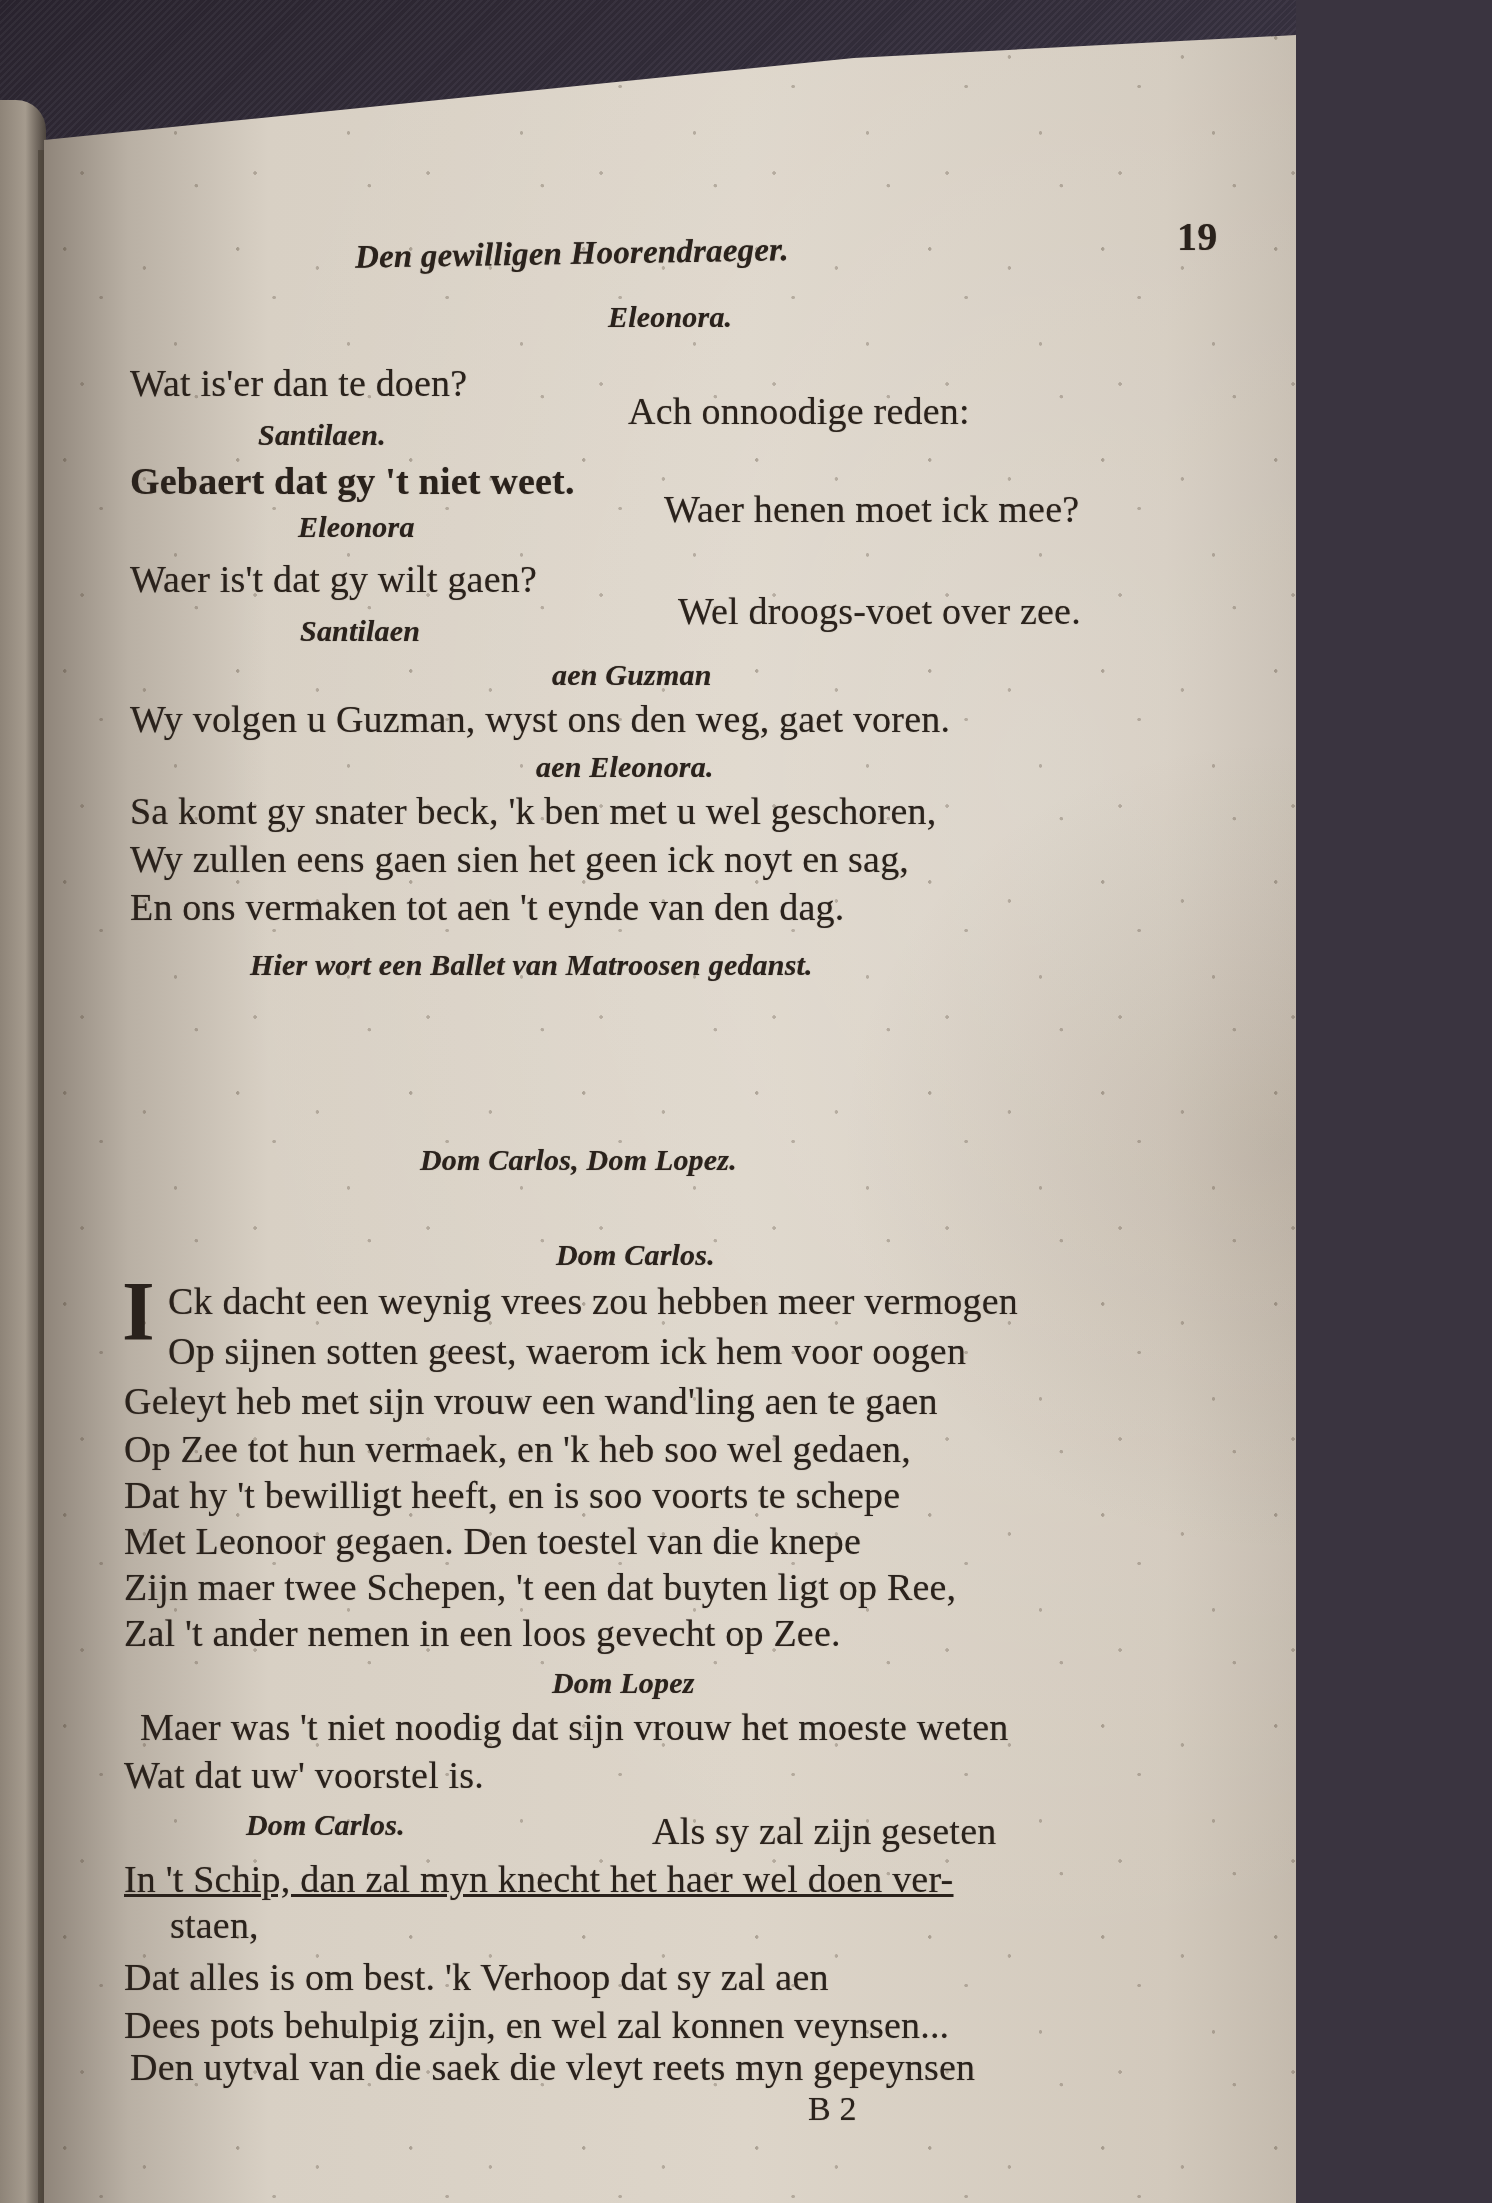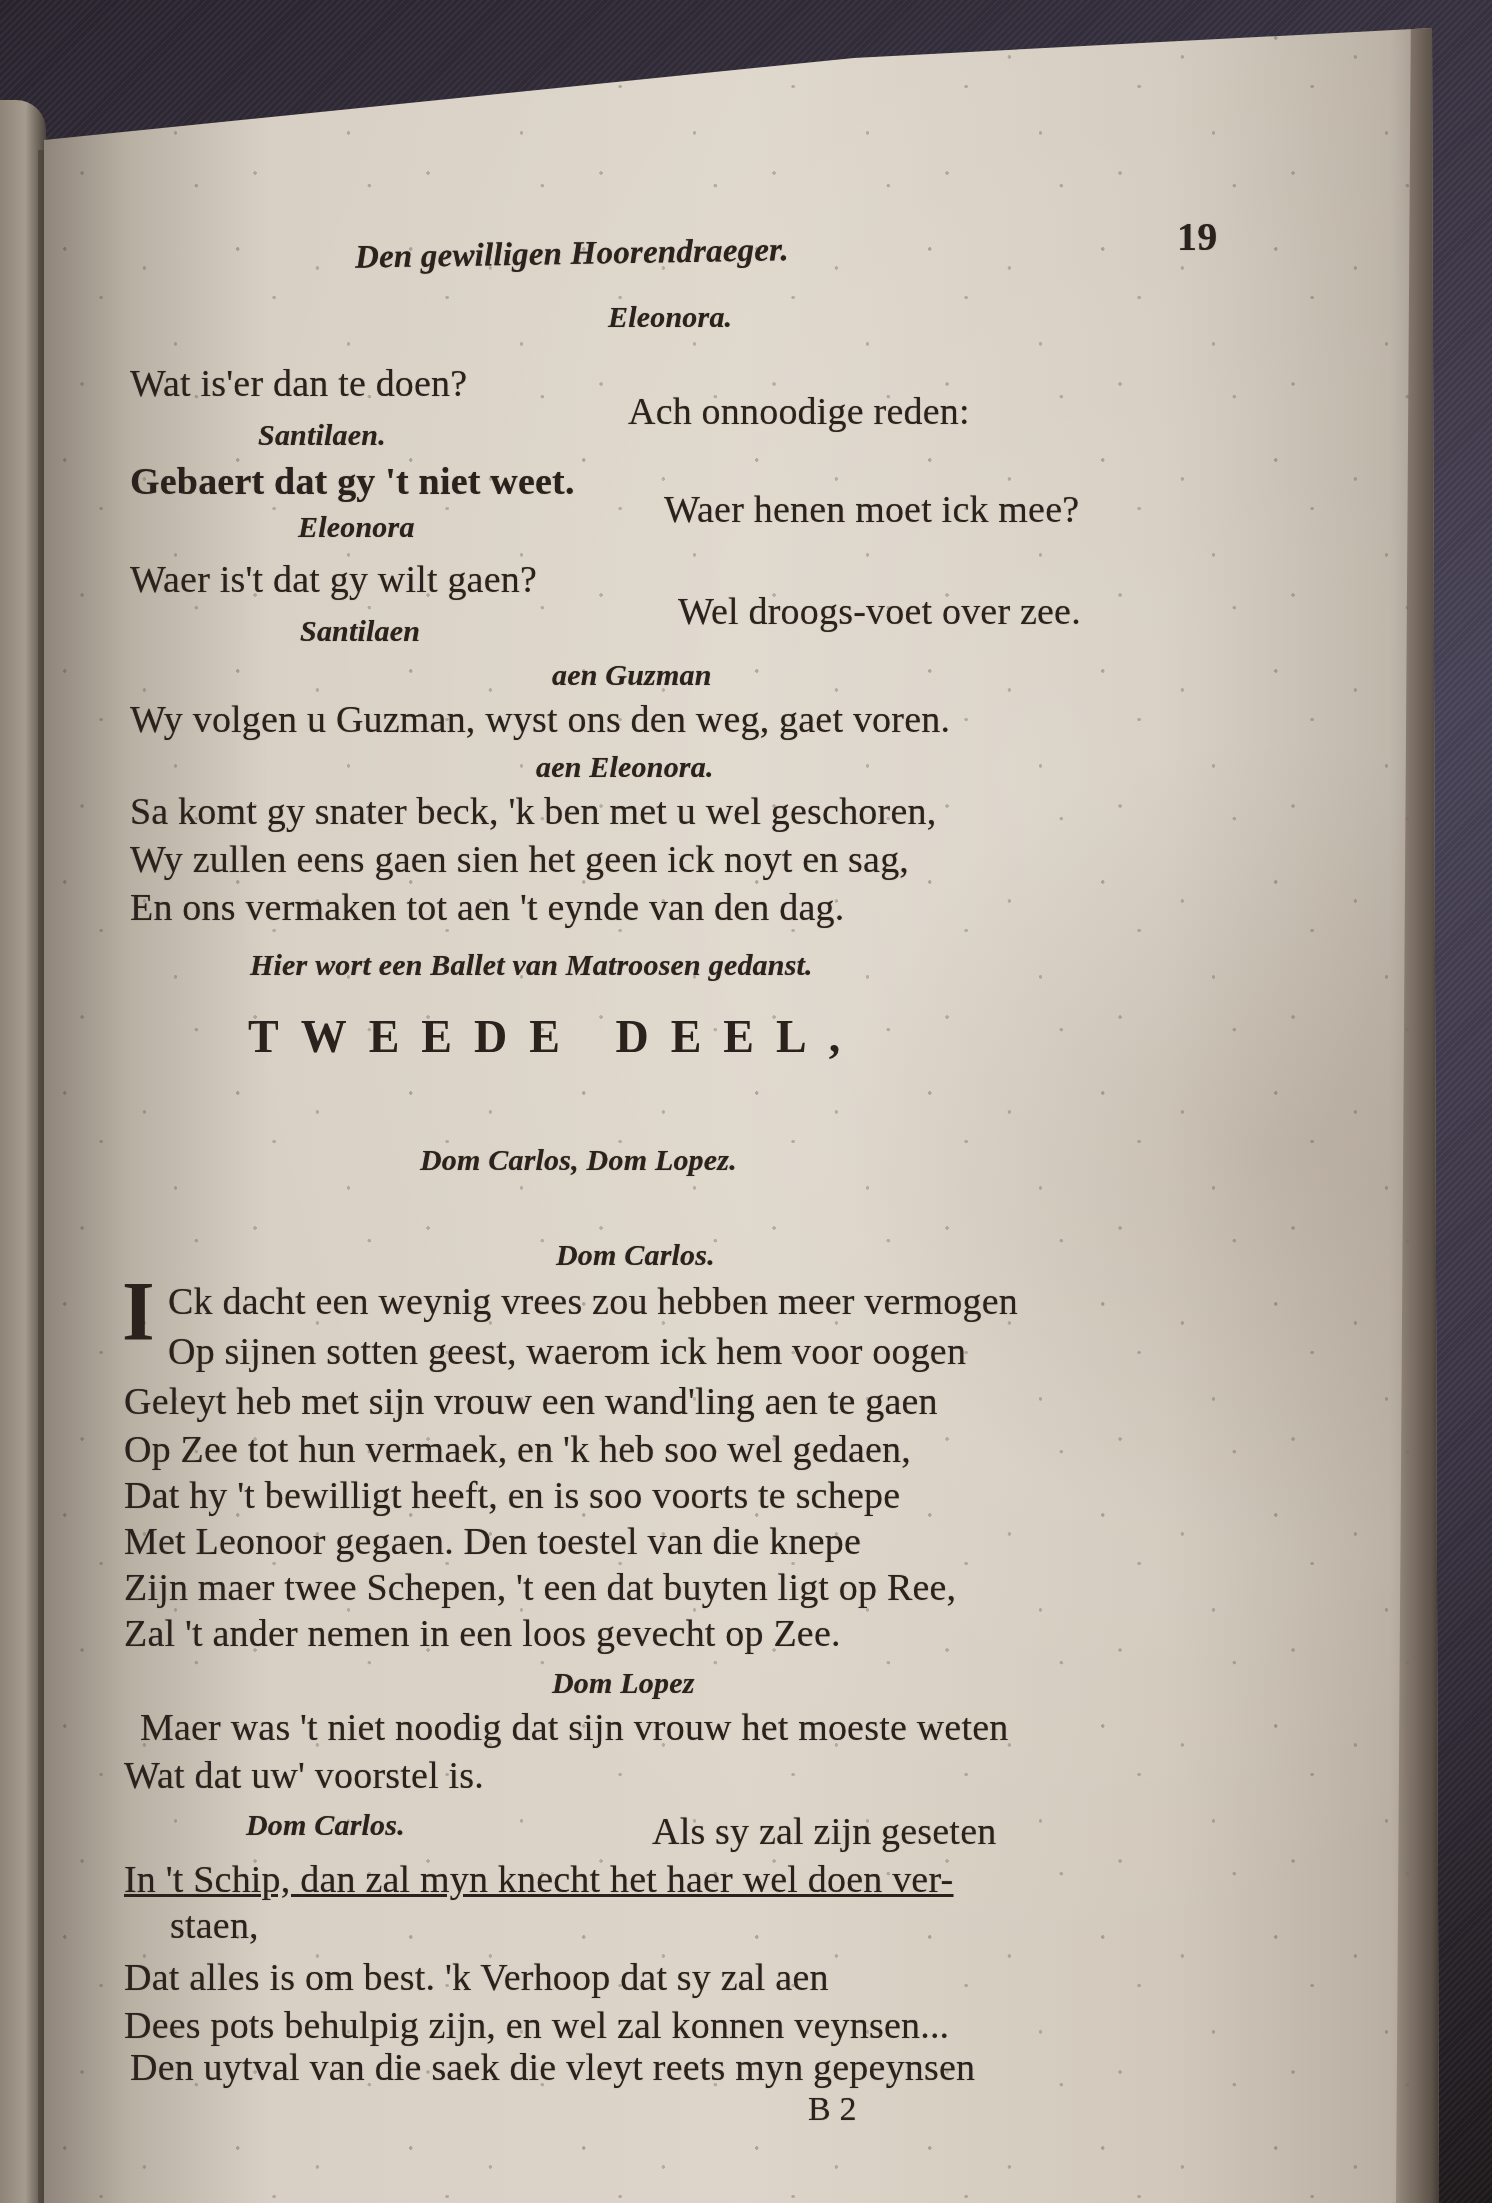--- a/index.html
+++ b/index.html
@@ -1,21 +1,21 @@
 <!DOCTYPE html>
 <html><head>
   <meta charset="utf-8">
   <style>
     * { box-sizing: border-box; margin: 0; padding: 0; }
     html, body {
       width: 1492px; height: 2203px; overflow: hidden;
       background: #3a3440;
     }
     .scene {
-      position: relative; width: 1492px; height: 2203px;
+      position: relative; width: 1296px; height: 2203px;
       background:
         repeating-linear-gradient(135deg, rgba(255,255,255,0.035) 0 2px, rgba(0,0,0,0.05) 2px 5px),
         linear-gradient(160deg, #2b2530 0%, #4a4458 45%, #3d3748 70%, #1e1a1c 100%);
       overflow: hidden;
     }
     
     .spine {
       position: absolute; left: 0; top: 100px; width: 46px; height: 2103px;
       background: linear-gradient(90deg, #8e8478 0%, #a59b8e 55%, #6a6158 85%, #4b443d 100%);
       border-top-right-radius: 30px;
@@ -115,21 +115,20 @@
     <div class="ln it" style="left:552px;top:660px;">aen Guzman</div>
     <div class="ln" style="left:130px;top:700px;">Wy volgen u Guzman, wyst ons den weg, gaet voren.</div>
     <div class="ln it" style="left:536px;top:752px;">aen Eleonora.</div>
 
     <div class="ln" style="left:130px;top:792px;">Sa komt gy snater beck, 'k ben met u wel geschoren,</div>
     <div class="ln" style="left:130px;top:840px;text-align:right;">Wy zullen eens gaen sien het geen ick noyt en sag,</div>
     <div class="ln" style="left:130px;top:888px;">En ons vermaken tot aen 't eynde van den dag.</div>
 
     <div class="ln it" style="left:250px;top:950px;">Hier wort een Ballet van Matroosen gedanst.</div>
 
-    <div class="title">TWEEDE DEEL,</div>
     <div class="ln it" style="left:420px;top:1145px;">Dom Carlos, Dom Lopez.</div>
 
     <div class="ln it" style="left:556px;top:1240px;">Dom Carlos.</div>
     <div class="dropcap">I</div>
     <div class="ln" style="left:168px;top:1282px;">Ck dacht een weynig vrees zou hebben meer vermogen</div>
     <div class="ln" style="left:168px;top:1332px;">Op sijnen sotten geest, waerom ick hem voor oogen</div>
     <div class="ln" style="left:124px;top:1382px;">Geleyt heb met sijn vrouw een wand'ling aen te gaen</div>
     <div class="ln" style="left:124px;top:1430px;">Op Zee tot hun vermaek, en 'k heb soo wel gedaen,</div>
     <div class="ln" style="left:124px;top:1476px;">Dat hy 't bewilligt heeft, en is soo voorts te schepe</div>
     <div class="ln" style="left:124px;top:1522px;">Met Leonoor gegaen. Den toestel van die knepe</div>

